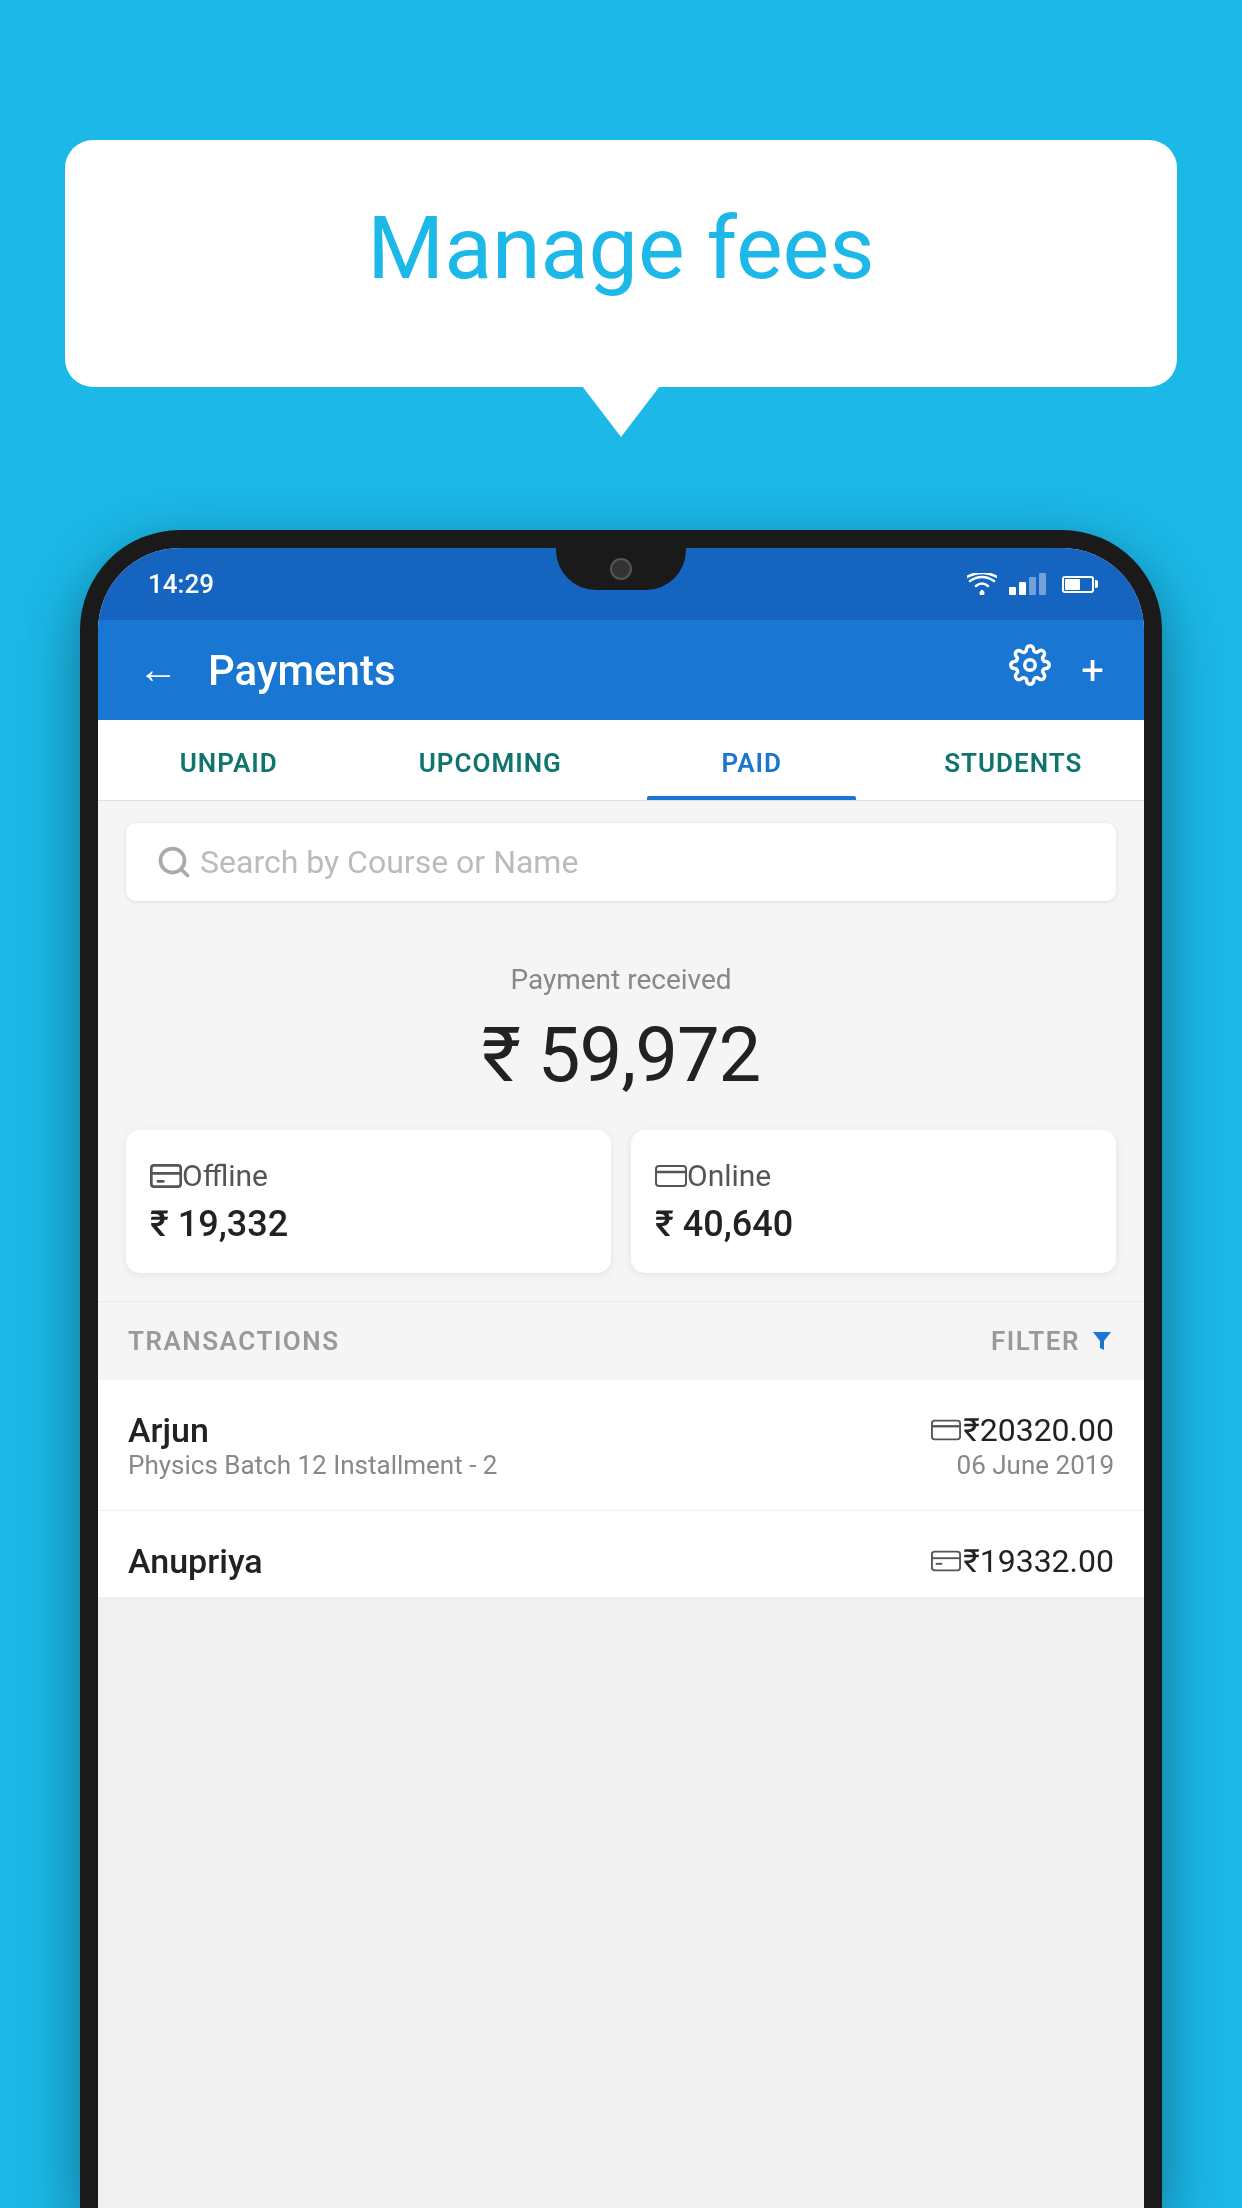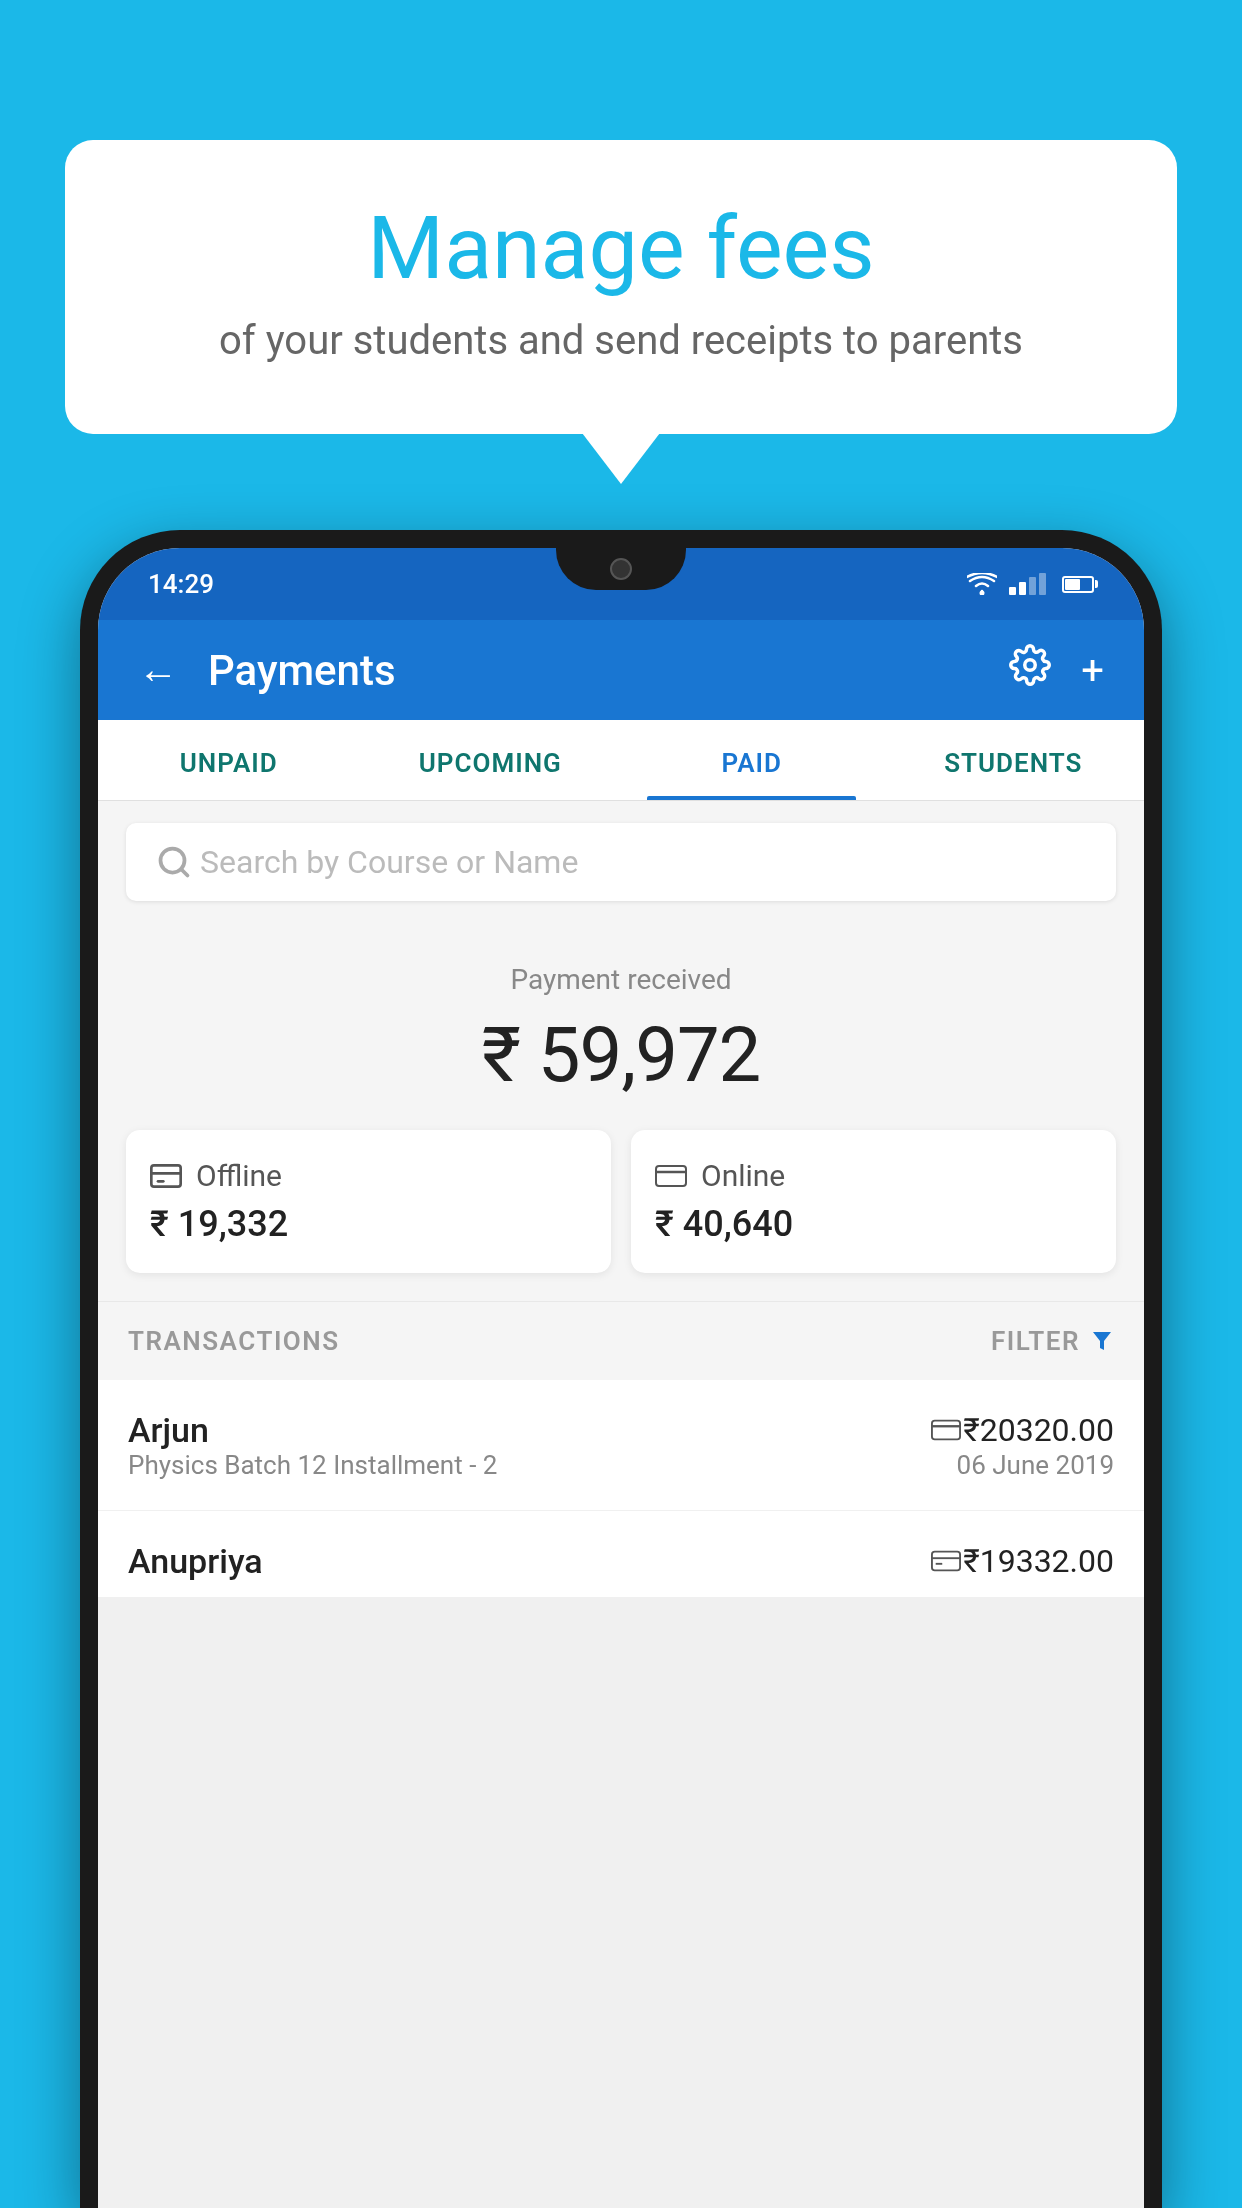--- a/index.html
+++ b/index.html
@@ -293,21 +293,20 @@
       flex: 1;
       background: white;
       border-radius: 14px;
       padding: 28px 24px;
       box-shadow: 0 2px 8px rgba(0,0,0,0.08);
     }
 
     .card-header {
       display: flex;
       align-items: center;
-      gap: 14px;
       margin-bottom: 10px;
     }
 
     .card-label {
       font-size: 30px;
       color: #555;
       font-weight: 400;
     }
 
     .card-amount {
@@ -405,21 +404,20 @@
     }
   </style>
 </head>
 <body>
 
 <div style="width:1242px;height:2208px;background:#1bb8e8;position:relative;">
 
   <div class="speech-bubble-container">
     <div class="speech-bubble">
       <div class="bubble-title">Manage fees</div>
-      <div class="bubble-subtitle">of your students and send receipts to parents</div>
     </div>
   </div>
 
   <div class="phone-frame">
     <div class="phone-inner">
 
       <div class="phone-status-bar">
         <span class="status-time">14:29</span>
 
         <div class="phone-notch">

